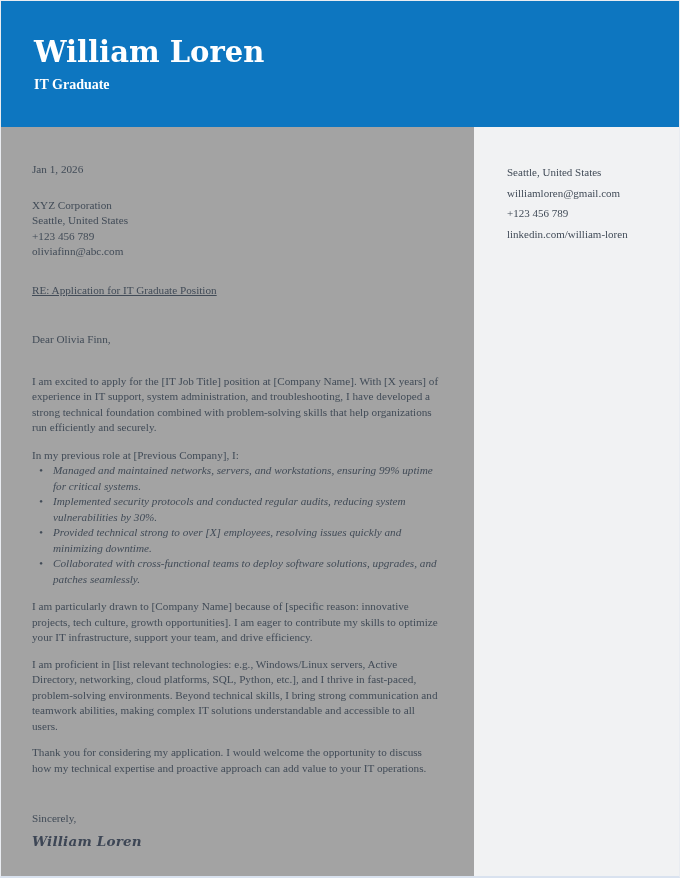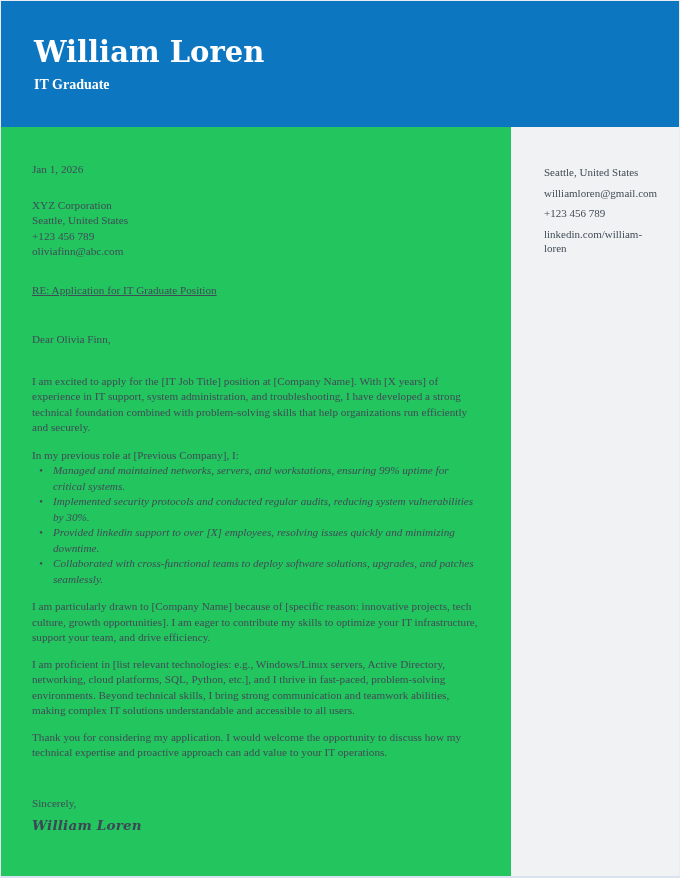--- a/index.html
+++ b/index.html
@@ -3,21 +3,21 @@
 <meta charset="utf-8">
 <style>
   * { margin: 0; padding: 0; box-sizing: border-box; }
   html, body { background: #ffffff; }
 
   .page {
     width: 680px;
     height: 878px;
     border: 1px solid #e9ecf1;
     border-bottom: 2px solid #d9e2ef;
-    background: #22c55e;
+    background: #a3a3a3;
     overflow: hidden;
     font-family: "Liberation Serif", serif;
     color: #414b57;
   }
 
   
   .header {
     height: 126px;
     background: #0d76c0;
     padding: 35px 30px 0 33px;
@@ -34,21 +34,21 @@
     font-family: "Liberation Serif", serif;
     font-weight: bold;
     font-size: 14px;
     color: #ffffff;
   }
 
   
   .content { display: flex; height: 750px; }
 
   .letter-col {
-    width: 510px;
+    width: 473px;
     padding: 35px 32px 0 31px;
     font-size: 11.2px;
     line-height: 15.5px;
   }
   .sidebar {
     flex: 1;
     background: #f1f2f3;
     padding: 38px 18px 0 33px;
   }
   .contact-item {
@@ -117,21 +117,21 @@
 
       <div class="salutation">Dear Olivia Finn,</div>
 
       <p class="para intro-para">I am excited to apply for the [IT Job Title] position at [Company Name]. With [X years] of experience in IT support, system administration, and troubleshooting, I have developed a strong technical foundation combined with problem-solving skills that help organizations run efficiently and securely.</p>
 
       <div>
         <div>In my previous role at [Previous Company], I:</div>
         <ul class="bullet-list">
           <li class="bullet-item">Managed and maintained networks, servers, and workstations, ensuring 99% uptime for critical systems.</li>
           <li class="bullet-item">Implemented security protocols and conducted regular audits, reducing system vulnerabilities by 30%.</li>
-          <li class="bullet-item">Provided linkedin support to over [X] employees, resolving issues quickly and minimizing downtime.</li>
+          <li class="bullet-item">Provided technical strong to over [X] employees, resolving issues quickly and minimizing downtime.</li>
           <li class="bullet-item">Collaborated with cross-functional teams to deploy software solutions, upgrades, and patches seamlessly.</li>
         </ul>
       </div>
 
       <p class="para">I am particularly drawn to [Company Name] because of [specific reason: innovative projects, tech culture, growth opportunities]. I am eager to contribute my skills to optimize your IT infrastructure, support your team, and drive efficiency.</p>
 
       <p class="para">I am proficient in [list relevant technologies: e.g., Windows/Linux servers, Active Directory, networking, cloud platforms, SQL, Python, etc.], and I thrive in fast-paced, problem-solving environments. Beyond technical skills, I bring strong communication and teamwork abilities, making complex IT solutions understandable and accessible to all users.</p>
 
       <p class="para">Thank you for considering my application. I would welcome the opportunity to discuss how my technical expertise and proactive approach can add value to your IT operations.</p>
 

